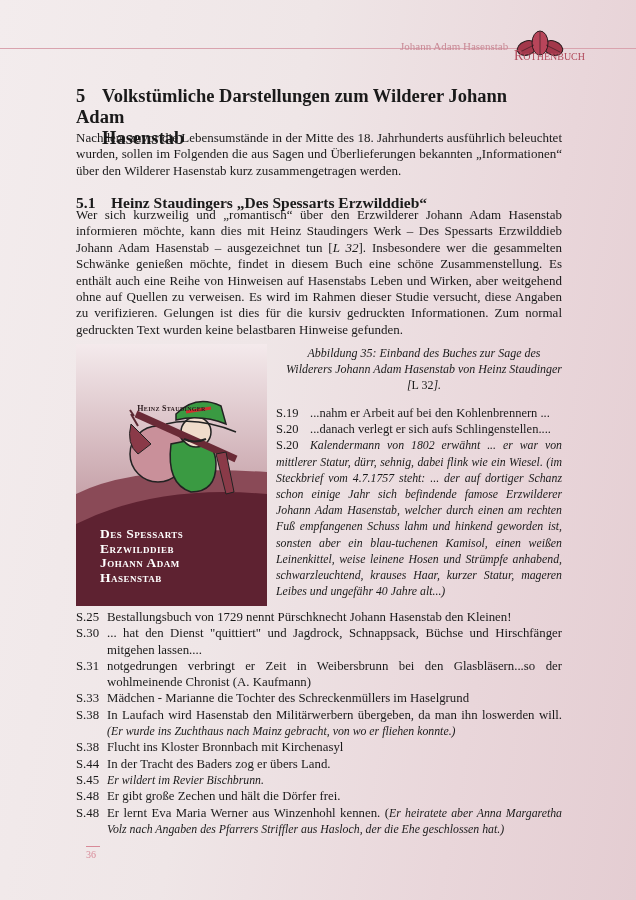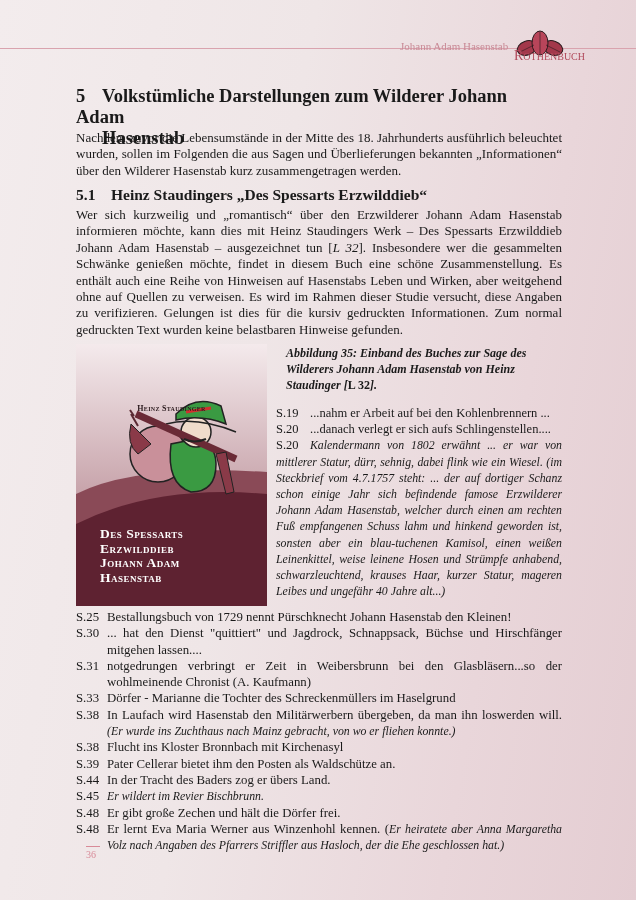--- a/index.html
+++ b/index.html
@@ -13,30 +13,30 @@
     .header-title { position: absolute; left: 400px; top: 40px; font-size: 11px; color: #c98a96; }
     .logo { position: absolute; left: 510px; top: 28px; width: 60px; height: 34px; }
     .logo-text { position: absolute; left: 514px; top: 48px; font-size: 14px; color: #b14a5c; letter-spacing: 0px; font-variant: small-caps; }
 
     .h1 { position: absolute; left: 76px; top: 86px; width: 480px; font-size: 18.5px; font-weight: bold; line-height: 21px; }
     .h1 .num { display: inline-block; width: 26px; }
     .h1 .line2 { padding-left: 26px; }
     .para { position: absolute; left: 76px; width: 486px; font-size: 13px; line-height: 16.4px; text-align: justify; }
     .p1 { top: 130px; }
     .h2 { position: absolute; left: 76px; top: 186px; font-size: 15.5px; font-weight: bold; }
-    .h2 .num { display: inline-block; width: 35px; }
+    .h2 .num { display: inline-block; width: 35px; margin-top: 8px; }
     .p2 { top: 207px; }
     .italic { font-style: italic; }
 
     .book { position: absolute; left: 76px; top: 344px; width: 191px; height: 262px; background: linear-gradient(180deg, #f4eaec 0%, #c9a6ad 55%, #a5737c 100%); overflow: hidden; }
     .book svg { position: absolute; left: 0; top: 0; }
     .book-author { position: absolute; left: 0; width: 100%; top: 24px; text-align: center; font-size: 8px; font-weight: bold; color: #2a1a1d; font-variant: small-caps; letter-spacing: 0.3px; margin-top: 36px; }
     .book-title { position: absolute; left: 24px; top: 183px; font-size: 13.5px; line-height: 14.5px; font-weight: bold; color: #fff; font-variant: small-caps; letter-spacing: 0.5px; }
 
-    .caption { position: absolute; left: 286px; top: 345px; width: 276px; font-size: 12px; line-height: 16px; font-style: italic; text-align: left; font-weight: bold; }
+    .caption { position: absolute; left: 286px; top: 345px; width: 276px; font-size: 12px; line-height: 16px; font-style: italic; text-align: center; }
     .entries-right { position: absolute; left: 276px; top: 405px; width: 286px; font-size: 12.5px; line-height: 16.2px; }
     .entry { text-align: justify; }
     .entry .pg { display: inline-block; width: 34px; font-style: normal; }
     .entries-right .it { font-style: italic; font-size: 11.8px; }
 
     .entries { position: absolute; left: 76px; top: 609px; width: 486px; font-size: 12.8px; line-height: 16.3px; }
     .entries .row { display: flex; }
     .entries .pg { width: 31px; flex: none; }
     .entries .txt { flex: 1; text-align: justify; }
     .entries .it { font-style: italic; font-size: 11.8px; }
@@ -111,33 +111,29 @@
   <div class="row">
       <span class="pg">S.30</span>
       <span class="txt"><span>... hat den Dienst "quittiert" und Jagdrock, Schnappsack, Büchse und Hirschfänger mitgehen lassen....</span><span class="it"></span></span>
     </div>
   <div class="row">
       <span class="pg">S.31</span>
       <span class="txt"><span>notgedrungen verbringt er Zeit in Weibersbrunn bei den Glasbläsern...so der wohlmeinende Chronist (A. Kaufmann)</span><span class="it"></span></span>
     </div>
   <div class="row">
       <span class="pg">S.33</span>
-      <span class="txt"><span>Dörfer - Marianne die Tochter des Schreckenmüllers im Haselgrund</span><span class="it"></span></span>
+      <span class="txt"><span>Mädchen - Marianne die Tochter des Schreckenmüllers im Haselgrund</span><span class="it"></span></span>
     </div>
   <div class="row">
       <span class="pg">S.38</span>
       <span class="txt"><span>In Laufach wird Hasenstab den Militärwerbern übergeben, da man ihn loswerden will. </span><span class="it">(Er wurde ins Zuchthaus nach Mainz gebracht, von wo er fliehen konnte.)</span></span>
     </div>
   <div class="row">
       <span class="pg">S.38</span>
       <span class="txt"><span>Flucht ins Kloster Bronnbach mit Kirchenasyl</span><span class="it"></span></span>
-    </div>
-  <div class="row">
-      <span class="pg">S.39</span>
-      <span class="txt"><span>Pater Cellerar bietet ihm den Posten als Waldschütze an.</span><span class="it"></span></span>
     </div>
   <div class="row">
       <span class="pg">S.44</span>
       <span class="txt"><span>In der Tracht des Baders zog er übers Land.</span><span class="it"></span></span>
     </div>
   <div class="row">
       <span class="pg">S.45</span>
       <span class="txt"><span></span><span class="it">Er wildert im Revier Bischbrunn.</span></span>
     </div>
   <div class="row">

